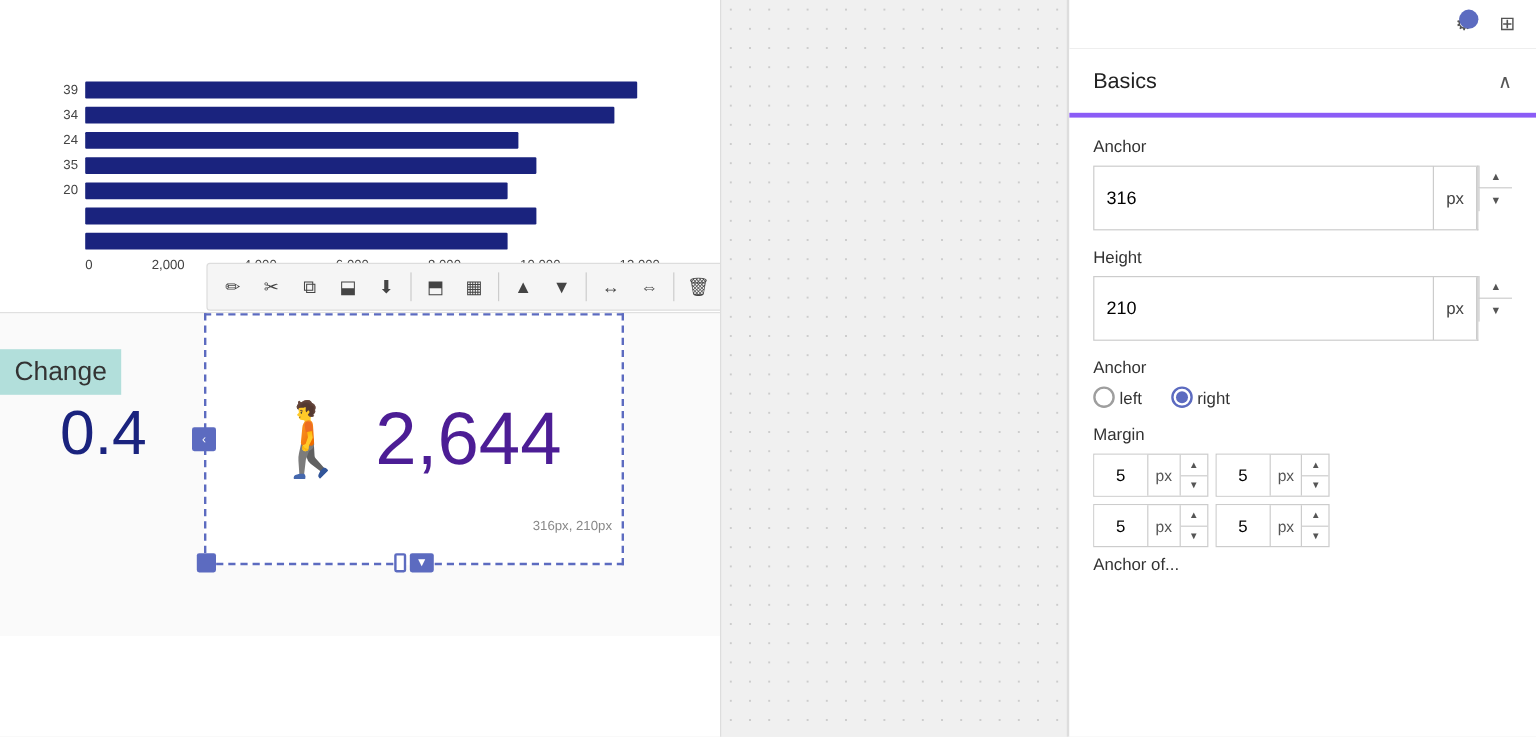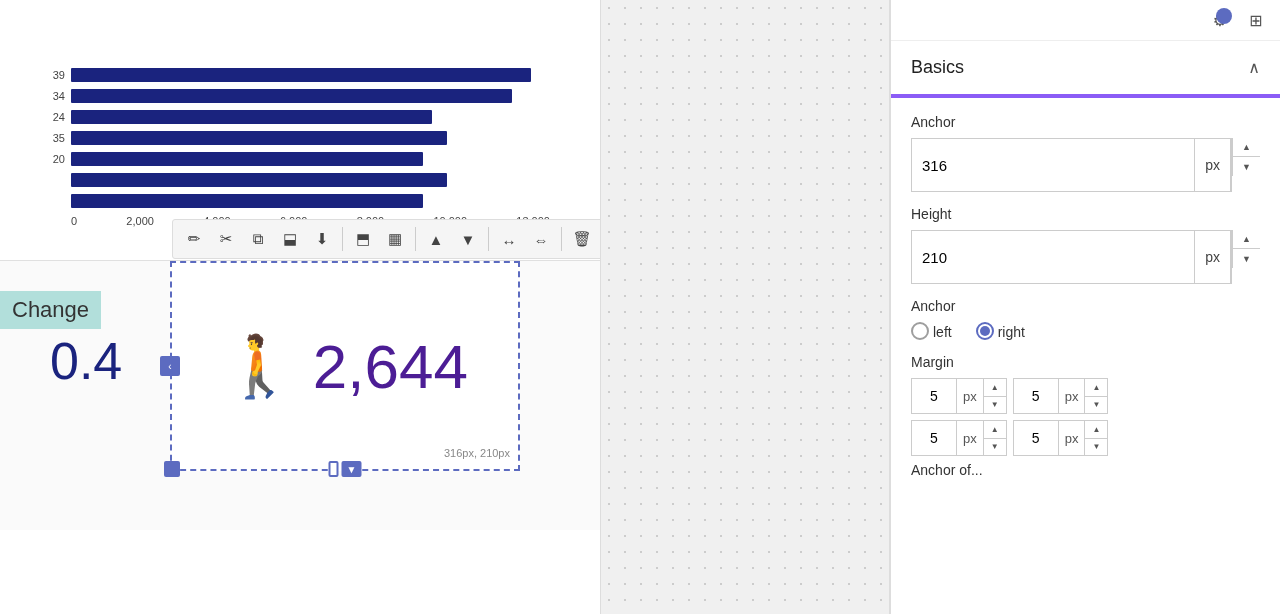--- a/index.html
+++ b/index.html
@@ -152,21 +152,21 @@
 
     .widget-number {
       font-size: 62px;
       font-weight: 300;
       color: #4c1d95;
     }
 
     .widget-size-label {
       position: absolute;
       right: 8px;
-      bottom: 10px;
+      bottom: 24px;
       font-size: 11px;
       color: #888;
     }
 
     
     .resize-handle-left {
       position: absolute;
       left: -12px;
       top: 50%;
       transform: translateY(-50%);

